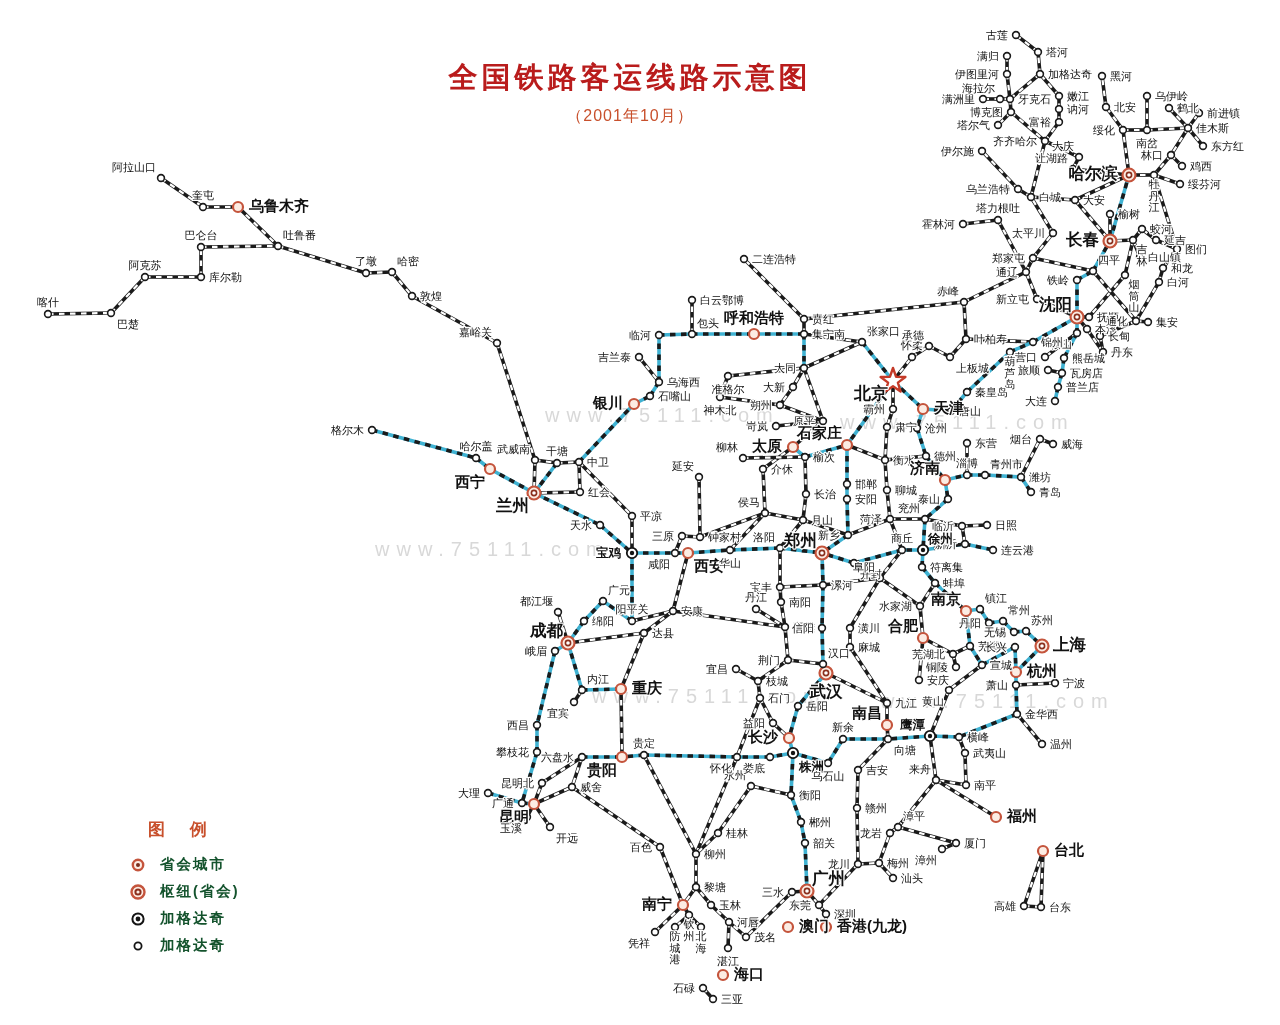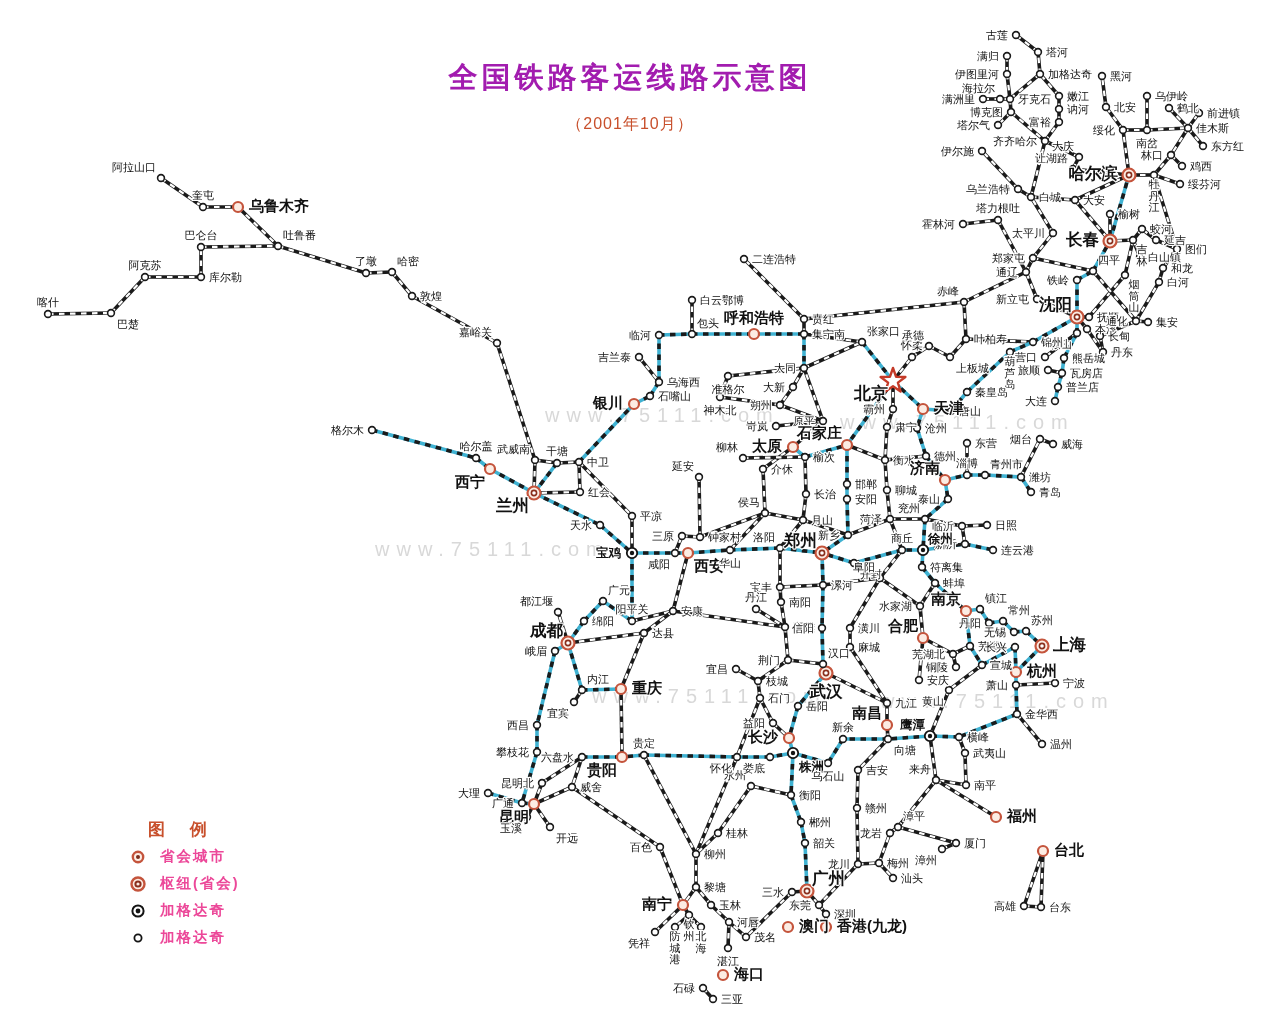--- a/index.html
+++ b/index.html
@@ -1,25 +1,25 @@
 <!DOCTYPE html>
 <html><head>
 <meta charset="utf-8">
 <style>
   html,body{margin:0;padding:0;background:#fff;}
   #page{position:relative;width:1280px;height:1025px;background:#ffffff;overflow:hidden;
         font-family:"Liberation Sans","DejaVu Sans",sans-serif;}
   #titlebox{position:absolute;top:58px;left:0;width:1260px;text-align:center;pointer-events:none;}
-  #maintitle{font-size:29px;font-weight:bold;letter-spacing:4px;color:#a21caf;}
-  #subtitle{font-size:16px;color:#c8502c;margin-top:16px;letter-spacing:1px;}
+  #maintitle{font-size:29px;font-weight:bold;letter-spacing:4px;color:#b91c1c;}
+  #subtitle{font-size:16px;color:#c8502c;margin-top:8px;letter-spacing:1px;}
   #legend{position:absolute;left:128px;top:818px;}
-  #legend .ltitle{color:#c8502c;font-size:17px;font-weight:bold;letter-spacing:10px;margin-left:20px;margin-bottom:2px;}
+  #legend .ltitle{color:#c8502c;font-size:17px;font-weight:bold;letter-spacing:10px;margin-left:20px;margin-bottom:10px;}
   #legend .lrow{display:flex;align-items:center;height:27px;}
   #legend .lrow svg{width:20px;height:20px;margin-right:12px;flex:0 0 auto;}
-  #legend .lrow span{font-size:14.5px;color:#ec4899;font-weight:bold;letter-spacing:2px;}
+  #legend .lrow span{font-size:14.5px;color:#14532d;font-weight:bold;letter-spacing:2px;}
   svg text{font-family:"Liberation Sans","DejaVu Sans",sans-serif;}
 </style>
 </head>
 <body>
 
 <div id="page">
   <svg id="map" width="1280" height="1025" viewBox="0 0 1280 1025">
       <text x="545" y="422" font-size="20" fill="#b9b9b9" opacity="0.55" letter-spacing="7px">www.75111.com</text>
       <text x="840" y="429" font-size="20" fill="#b9b9b9" opacity="0.55" letter-spacing="7px">www.75111.com</text>
       <text x="375" y="556" font-size="20" fill="#b9b9b9" opacity="0.55" letter-spacing="7px">www.75111.com</text>

